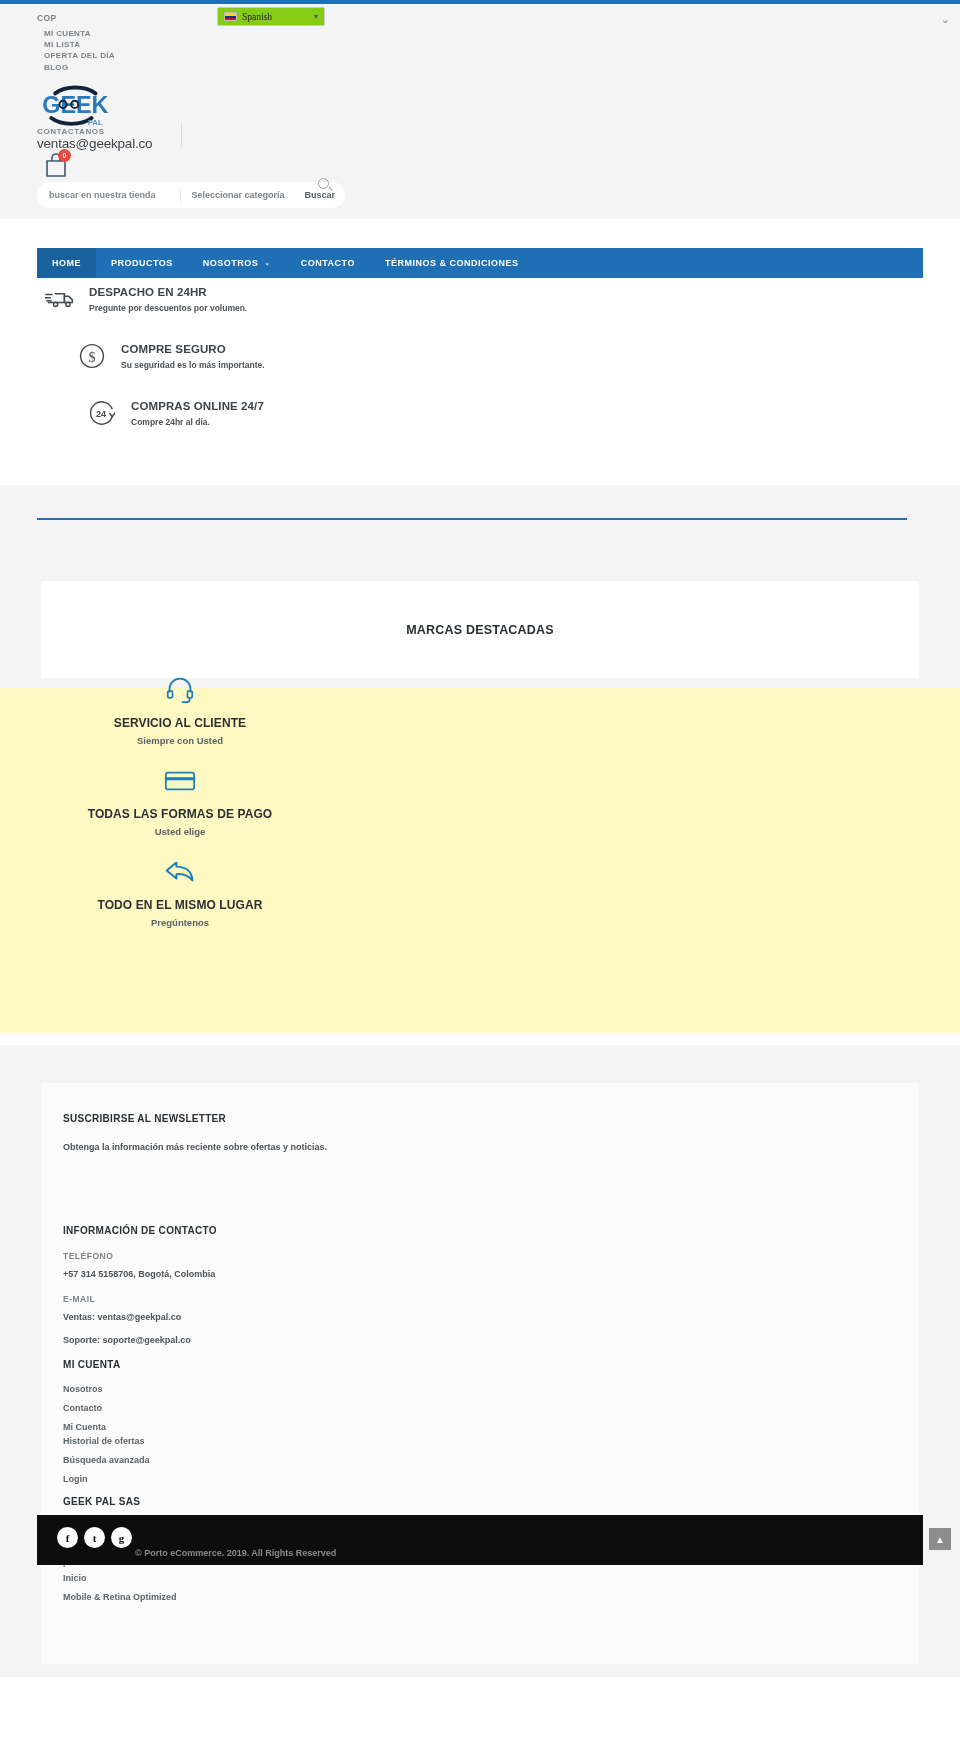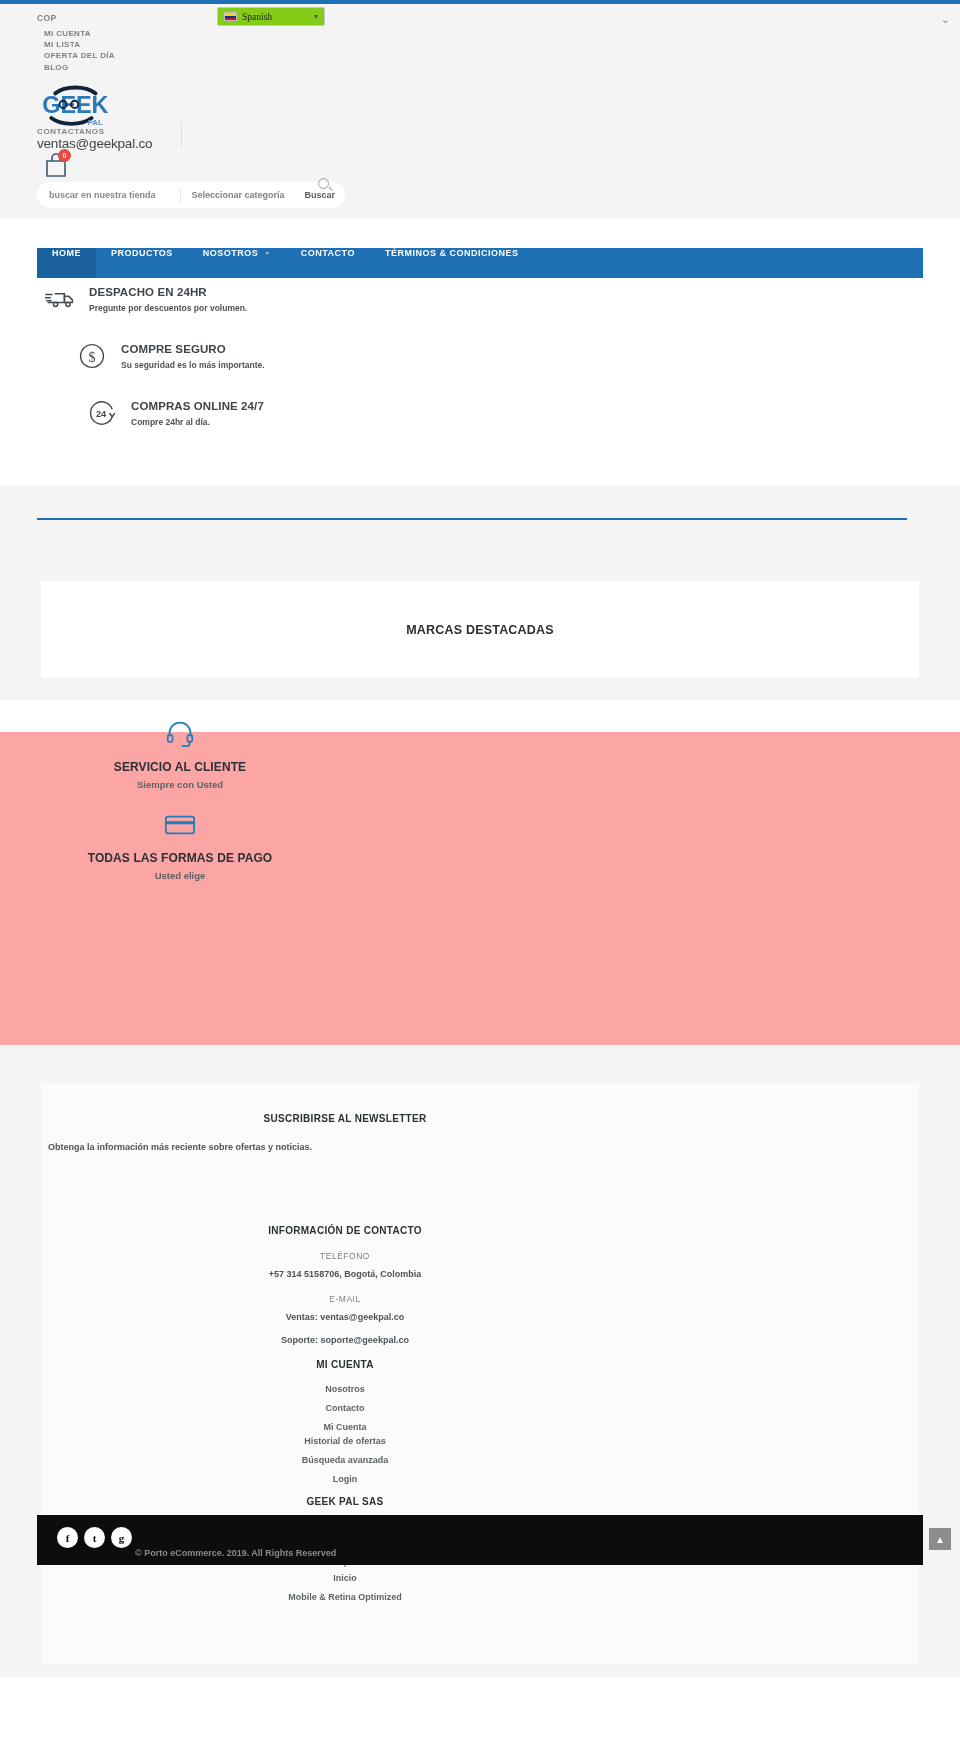--- a/index.html
+++ b/index.html
@@ -156,21 +156,21 @@
     position: absolute;
     left: 37px; top: 248px;
     width: 886px; height: 30px;
     background: #1f6fb5;
     display: flex;
     align-items: center;
   }
   .nav-item {
     font-size: 9px; font-weight: bold; letter-spacing: .5px;
     color: #fff; padding: 0 15px; height: 100%;
-    display: flex; cursor: pointer;
+    display: flex; align-items: center; cursor: pointer;
     white-space: nowrap;
   }
   .nav-item.active { background: #1a629f; }
   .nav-caret { margin-left: 6px; font-size: 7px; opacity: .8; }
 
   
   .features {
     position: absolute;
     left: 0; top: 278px;
     width: 960px; height: 166px;
@@ -220,22 +220,22 @@
     width: 878px; height: 97px;
     background: #fff;
     display: flex; align-items: center; justify-content: center;
   }
   .brands-title {
     font-size: 12.5px; font-weight: bold; color: #2b3033; letter-spacing: .2px;
   }
 
   
   .services {
-    position: absolute; left: 0; top: 732px; width: 960px; height: 345px;
-    background: #fca5a5;
+    position: absolute; left: 0; top: 688px; width: 960px; height: 345px;
+    background: #fef9c3;
   }
   .svc { position: absolute; width: 300px; text-align: center; left: 30px; }
   .svc .svc-ic { height: 42px; display: flex; align-items: center; justify-content: center; }
   .svc .svc-title {
     font-size: 12px; font-weight: bold; color: #2b3033; margin-top: 6px;
     letter-spacing: .1px;
   }
   .svc .svc-sub { font-size: 9.5px; font-weight: bold; color: #5d6367; margin-top: 5px; }
   #s1 { top: -20px; }
   #s2 { top: 71px; }
@@ -244,30 +244,30 @@
   
   .footer-bg {
     position: absolute; left: 0; top: 1045px; width: 960px; height: 632px;
     background: #f4f4f4;
   }
   .footer-card {
     position: absolute; left: 41px; top: 1083px;
     width: 878px; height: 581px;
     background: #fbfbfb;
   }
-  .footer-inner { position: absolute; left: 45px; top: 1113px; width: 600px; text-align: center; }
+  .footer-inner { position: absolute; left: 63px; top: 1113px; width: 600px; }
   .f-head {
     font-size: 10px; font-weight: bold; letter-spacing: .3px; color: #2b3033;
   }
   .f-newsletter-text {
     margin-top: 17px; font-size: 9px; font-weight: bold; color: #4d5256;
     line-height: 1.5; width: 270px;
   }
   .f-label {
-    font-size: 8.5px; font-weight: normal; letter-spacing: .5px; color: #7b8185;
+    font-size: 8.5px; font-weight: bold; letter-spacing: .5px; color: #7b8185;
     margin-top: 15px;
   }
   .f-value {
     font-size: 9px; font-weight: bold; color: #4d5256; margin-top: 8px;
   }
   .f-link {
     font-size: 9px; font-weight: bold; color: #5d6367; margin-top: 9px;
     cursor: pointer;
   }
   .f-link.tight { margin-top: 4px; }
@@ -451,20 +451,29 @@
     <div class="svc-ic">
       <svg viewBox="0 0 36 26" width="32" height="23">
         <rect x="2" y="4" width="32" height="19" rx="2.5" fill="none" stroke="#1f7fb8" stroke-width="2"></rect>
         <path d="M2 11 h32" stroke="#1f7fb8" stroke-width="3.5"></path>
       </svg>
     </div>
     <div class="svc-title">TODAS LAS FORMAS DE PAGO</div>
     <div class="svc-sub">Usted elige</div>
   </div>
 
+  <div class="svc" id="s3">
+    <div class="svc-ic">
+      <svg viewBox="0 0 36 28" width="32" height="25">
+        <path d="M14 4 L3 13 L14 22 V17 c8 -1 13 1 18 7 c-1 -12 -8 -15 -18 -15.5 z" fill="none" stroke="#1f7fb8" stroke-width="2.2" stroke-linejoin="round"></path>
+      </svg>
+    </div>
+    <div class="svc-title">TODO EN EL MISMO LUGAR</div>
+    <div class="svc-sub">Pregúntenos</div>
+  </div>
 </div>
 
 <div class="footer-bg"></div>
 <div class="footer-card"></div>
 
 <div class="footer-inner">
 
   <div class="f-head">SUSCRIBIRSE AL NEWSLETTER</div>
   <div class="f-newsletter-text">Obtenga la información más reciente sobre ofertas y noticias.</div>
 

